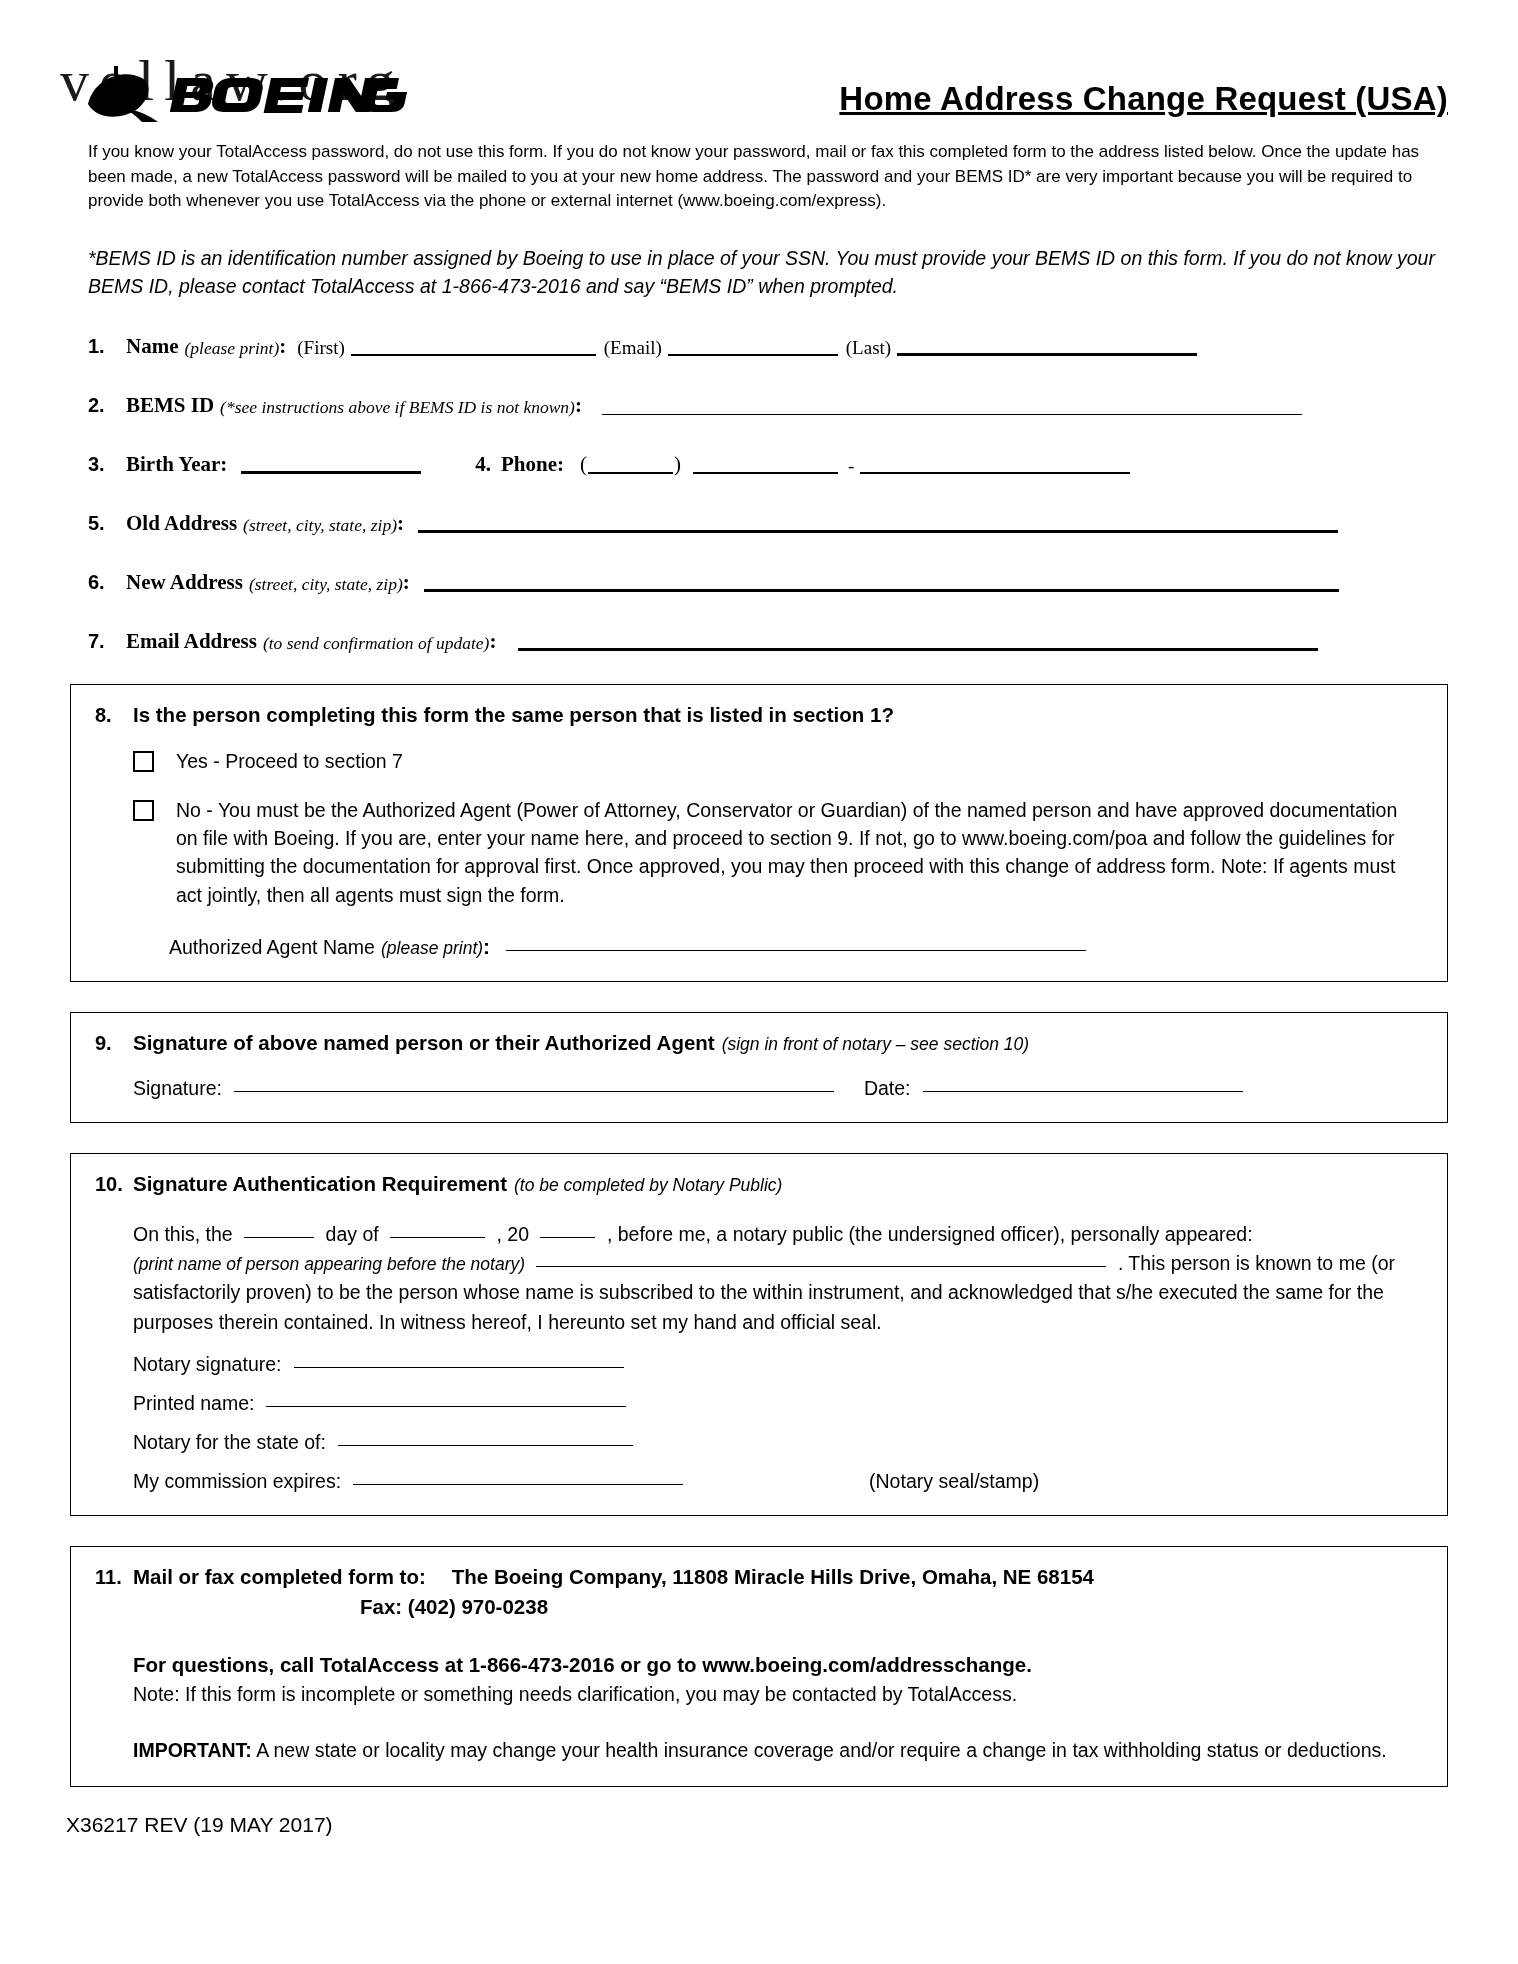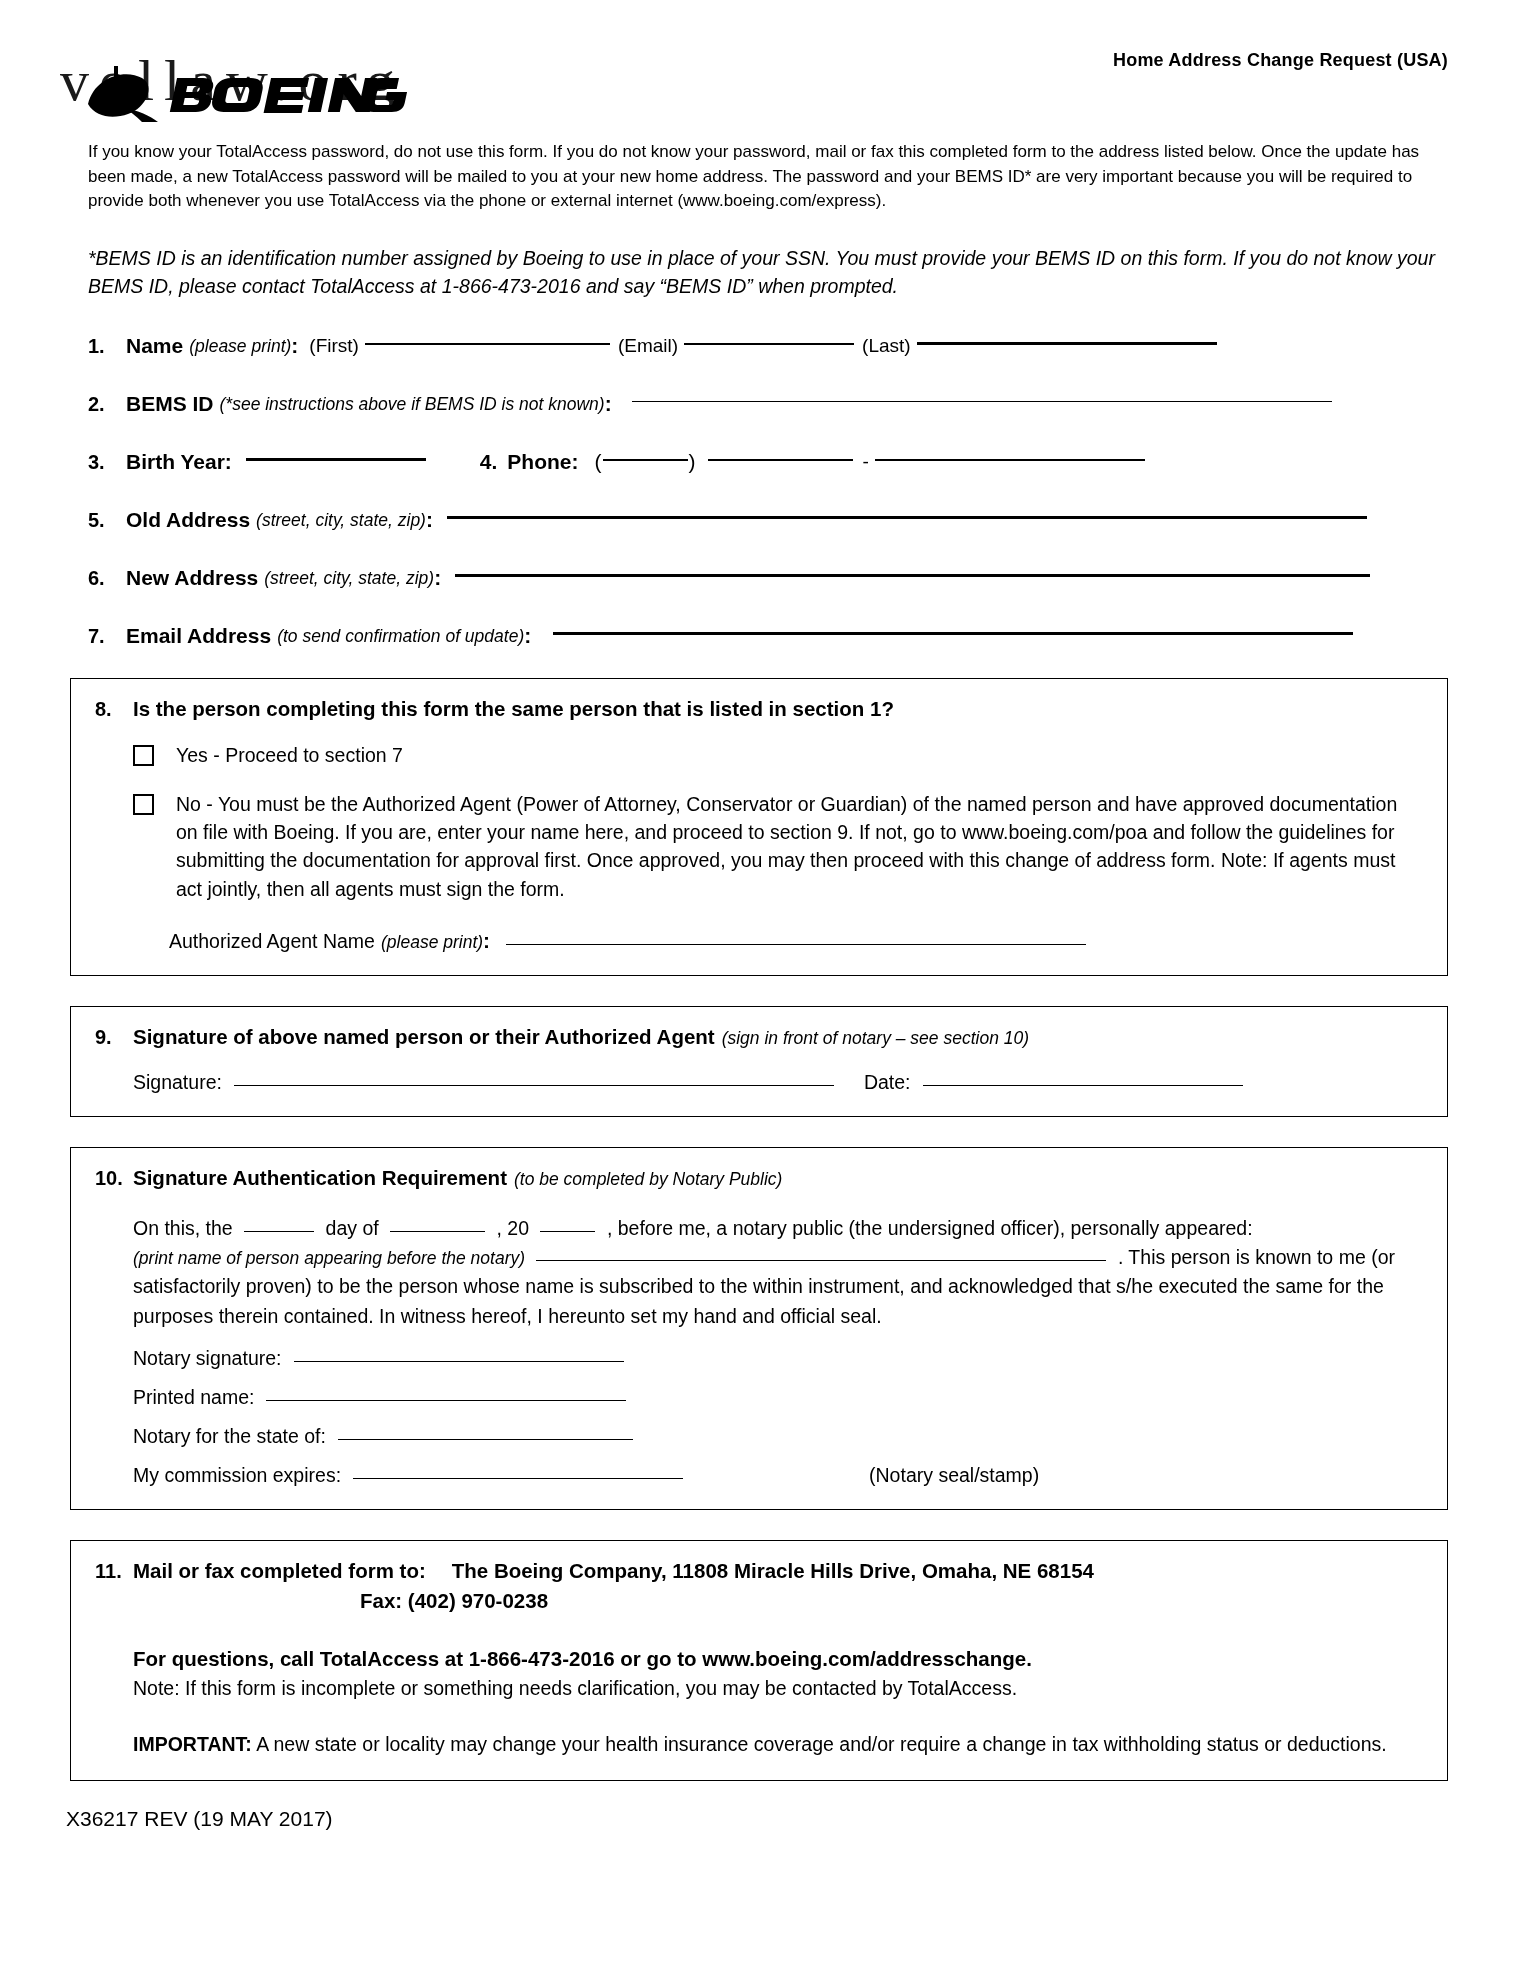--- a/index.html
+++ b/index.html
@@ -50,25 +50,26 @@
   .boeing-logo {
     position: absolute;
     left: 44px;
     top: 30px;
     width: 330px;
     height: 58px;
   }
   .doc-title {
     position: absolute;
     right: 0;
-    top: 16px;
-    font-size: 18px;
+    top: 46px;
+    font-size: 33px;
     font-weight: bold;
     white-space: nowrap;
     letter-spacing: 0.2px;
+    text-decoration: underline;
   }
 
   
   .content {
     margin: 0 70px 0 88px;
   }
   p.intro {
     font-size: 17px;
     line-height: 1.45;
     margin: 14px 0 0 0;
@@ -90,23 +91,24 @@
   }
   .item-num {
     width: 38px;
     flex: 0 0 38px;
     font-weight: bold;
     font-size: 20px;
   }
   .item-body {
     flex: 1 1 auto;
     display: flex;
-    align-items: center;
+    align-items: flex-end;
     flex-wrap: nowrap;
     white-space: nowrap;
+    font-family: Liberation Serif, serif;
   }
   .lbl-bold {
     font-weight: bold;
     font-size: 21px;
   }
   .lbl-it {
     font-style: italic;
     font-size: 17.5px;
     margin-left: 6px;
   }

